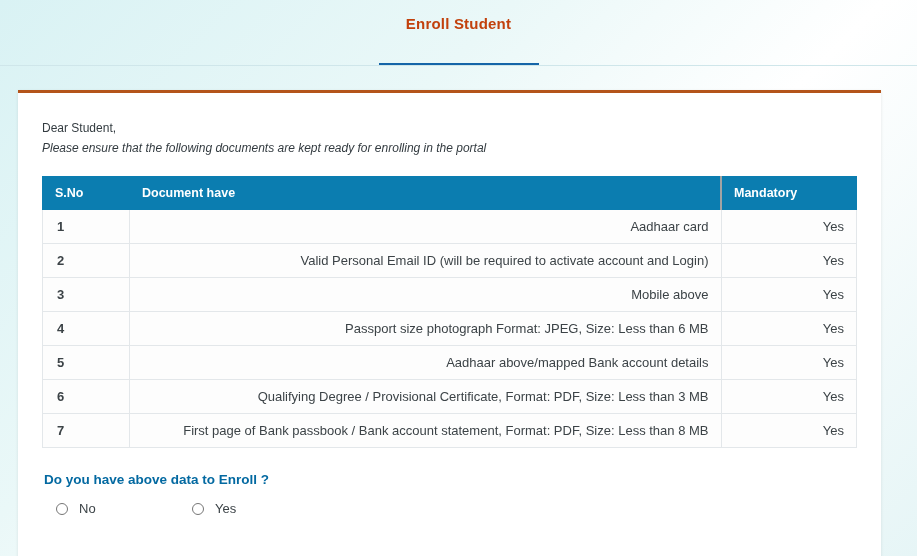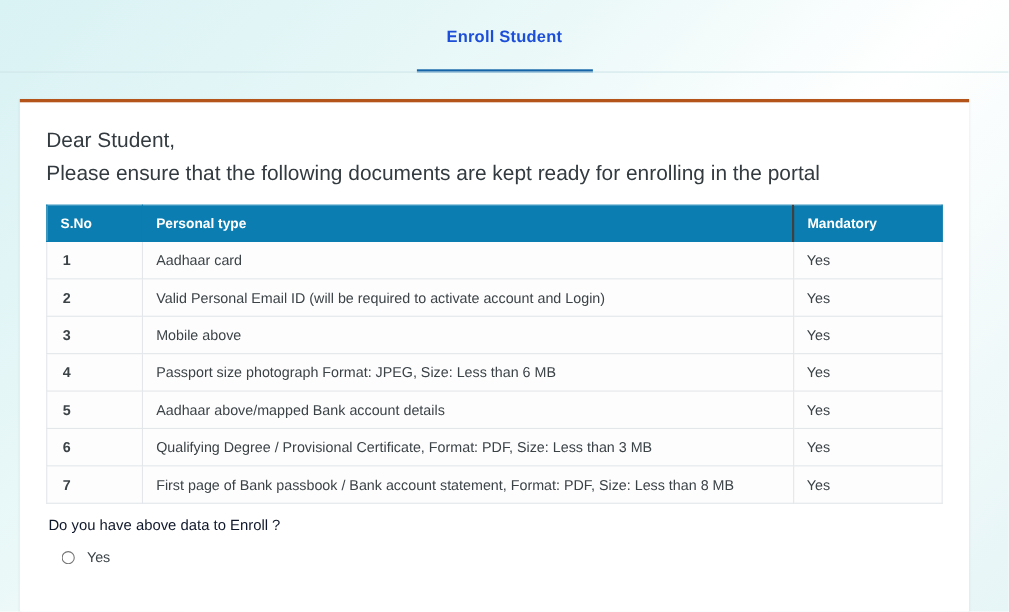--- a/index.html
+++ b/index.html
@@ -19,24 +19,24 @@
     height: 556px;
     box-sizing: border-box;
   }
   
   .header {
     position: relative;
     height: 70px;
   }
   .page-title {
     text-align: center;
-    color: #1d4ed8;
+    color: #c2410c;
     font-size: 15px;
     font-weight: bold;
-    padding-top: 25px;
+    padding-top: 15px;
     letter-spacing: 0.2px;
   }
   .title-underline {
     position: absolute;
     left: 50%;
     transform: translateX(-50%);
     bottom: 4px;
     width: 160px;
     height: 3px;
     background: #1565a8;
@@ -58,70 +58,72 @@
     height: 470px;
     background: #ffffff;
     border-top: 3px solid #b4541a;
     box-shadow: 0 1px 3px rgba(0,0,0,0.10);
     box-sizing: border-box;
   }
   .card-inner {
     padding: 26px 24px 0 24px;
   }
   .greeting {
-    font-size: 19px;
+    font-size: 12px;
     color: #333b40;
     line-height: 19px;
   }
   .greeting .line2 {
     display: block;
-    margin-top: 11px;
+    margin-top: 1px;
+    font-style: italic;
   }
   
   table.docs {
     margin-top: 18px;
     border-collapse: collapse;
     width: 815px;
     font-size: 13px;
     border-radius: 11px;
   }
   table.docs thead th {
     background: #0b7db0;
     color: #ffffff;
     font-size: 12.5px;
     font-weight: bold;
     text-align: left;
     padding: 9px 12px;
     border: 1px solid #0b7db0;
   }
   table.docs thead th.th-sno { width: 60px; }
-  table.docs thead th.th-mand { width: 110px; border-left: 2px solid #404040; }
+  table.docs thead th.th-mand { width: 110px; border-left: 2px solid #a3a3a3; }
   table.docs tbody td {
     border: 1px solid #e3e7ea;
     padding: 9px 12px;
     color: #3c4347;
     background: #fdfdfd;
     height: 14px;
+    text-align: right;
   }
   table.docs tbody td.c-sno {
     font-weight: bold;
     color: #3c4347;
     text-align: left;
     padding-left: 14px;
     width: 60px;
   }
   table.docs tbody td.c-mand {
     width: 110px;
   }
   
   .question {
-    margin-top: 12px;
+    margin-top: 24px;
     font-size: 13.5px;
-    font-weight: normal;
-    color: #0f172a;
+    font-weight: bold;
+    color: #0369a1;
     padding-left: 2px;
   }
   .radio-row {
     margin-top: 14px;
     display: flex;
     align-items: center;
     padding-left: 14px;
   }
   .radio-opt {
     display: flex;
@@ -152,21 +154,21 @@
 
       <div class="greeting">
         <span>Dear Student,</span>
         <span class="line2">Please ensure that the following documents are kept ready for enrolling in the portal</span>
       </div>
 
       <table class="docs">
         <thead>
           <tr>
             <th class="th-sno">S.No</th>
-            <th class="th-doc">Personal type</th>
+            <th class="th-doc">Document have</th>
             <th class="th-mand">Mandatory</th>
           </tr>
         </thead>
         <tbody>
           <tr>
             <td class="c-sno">1</td>
             <td class="c-doc">Aadhaar card</td>
             <td class="c-mand">Yes</td>
           </tr>
           <tr>
@@ -198,20 +200,24 @@
             <td class="c-sno">7</td>
             <td class="c-doc">First page of Bank passbook / Bank account statement, Format: PDF, Size: Less than 8 MB</td>
             <td class="c-mand">Yes</td>
           </tr>
         </tbody>
       </table>
 
       <div class="question">Do you have above data to Enroll ?</div>
 
       <div class="radio-row">
+        <label class="radio-opt first">
+          <input type="radio" name="has-data" style="">
+          <span>No</span>
+        </label>
         <label class="radio-opt">
           <input type="radio" name="has-data" style="">
           <span>Yes</span>
         </label>
       </div>
 
     </div>
   </div>
 
 </div>

